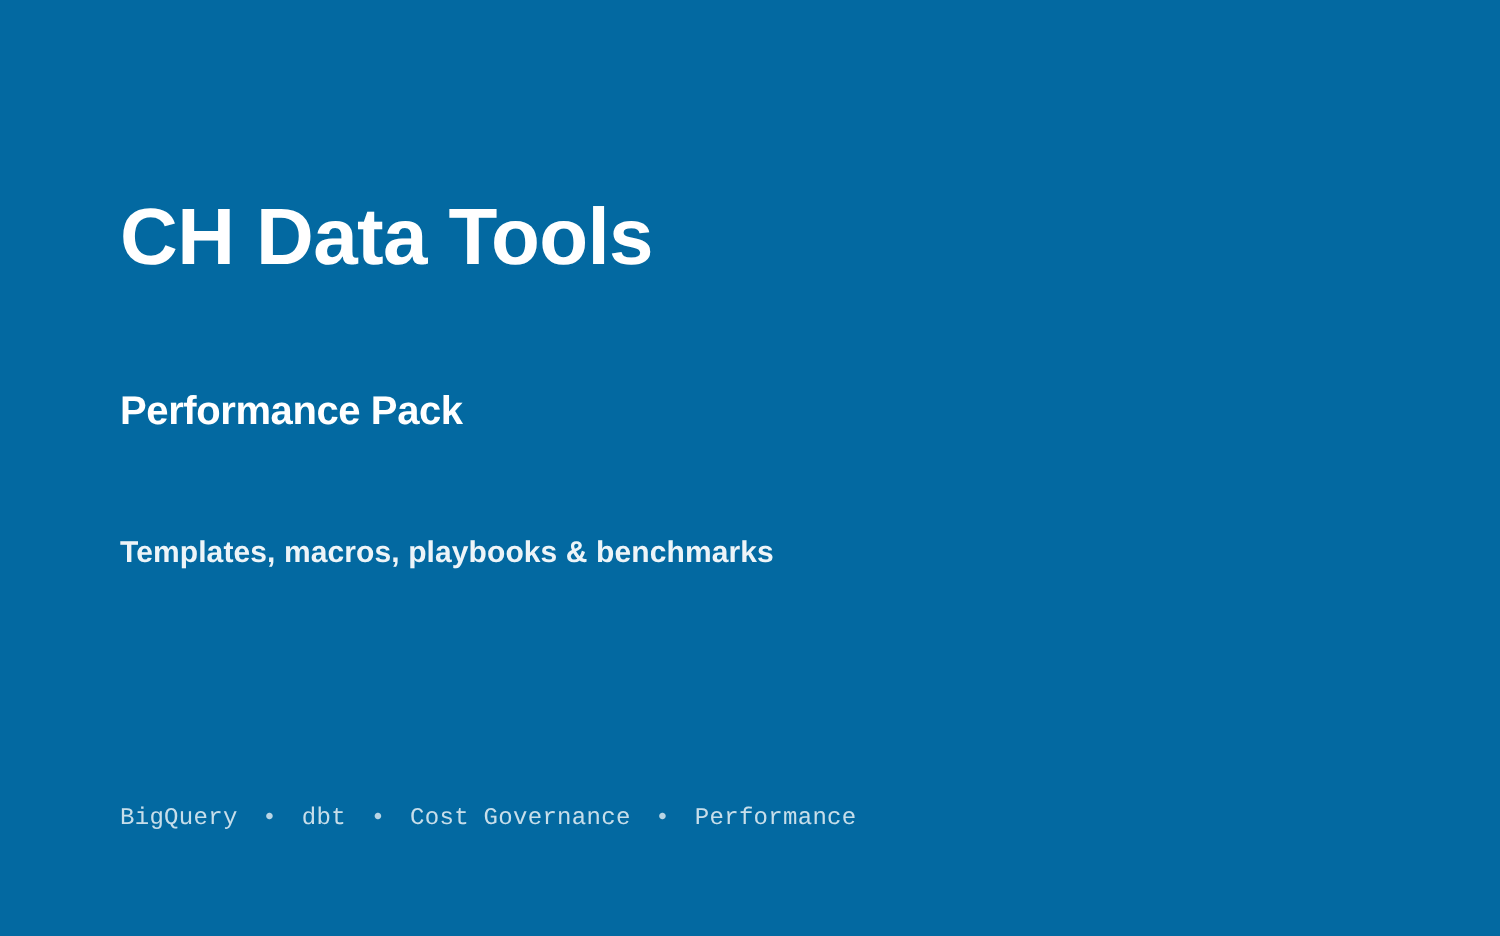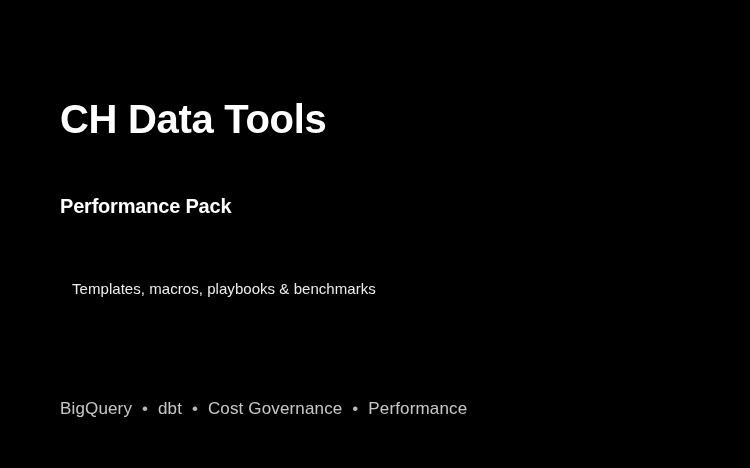--- a/index.html
+++ b/index.html
@@ -15,21 +15,21 @@
     font-family: "Liberation Sans", sans-serif;
     background: #2563eb;
     -webkit-font-smoothing: antialiased;
   }
 
   .slide {
     position: relative;
     box-sizing: border-box;
     width: 750px;
     height: 468px;
-    background: #000000;
+    background: #0369a1;
     display: flex;
     flex-direction: column;
     padding: 0 60px;
   }
 
   
   .title-block {
     position: absolute;
     left: 60px;
     top: 96px;
@@ -55,39 +55,40 @@
     font-weight: bold;
     letter-spacing: -0.2px;
     color: #ffffff;
     white-space: nowrap;
   }
 
   .deck-tagline {
     position: absolute;
     left: 60px;
     top: 266px;
-    margin: 12px;
+    margin: 0;
     font-size: 15px;
     line-height: 21px;
-    font-weight: normal;
+    font-weight: bold;
     letter-spacing: 0.05px;
     color: rgba(255, 255, 255, 0.93);
     white-space: nowrap;
   }
 
   
   .deck-footer {
     position: absolute;
     left: 60px;
     top: 401px;
-    font-size: 17px;
+    font-size: 12px;
     line-height: 16px;
     letter-spacing: 0.15px;
     color: rgba(255, 255, 255, 0.78);
     white-space: nowrap;
+    font-family: Liberation Mono, monospace;
   }
 
   .footer-sep {
     display: inline-block;
     padding: 0 5px;
     color: rgba(255, 255, 255, 0.72);
   }
 </style>
 </head>
 <body>

